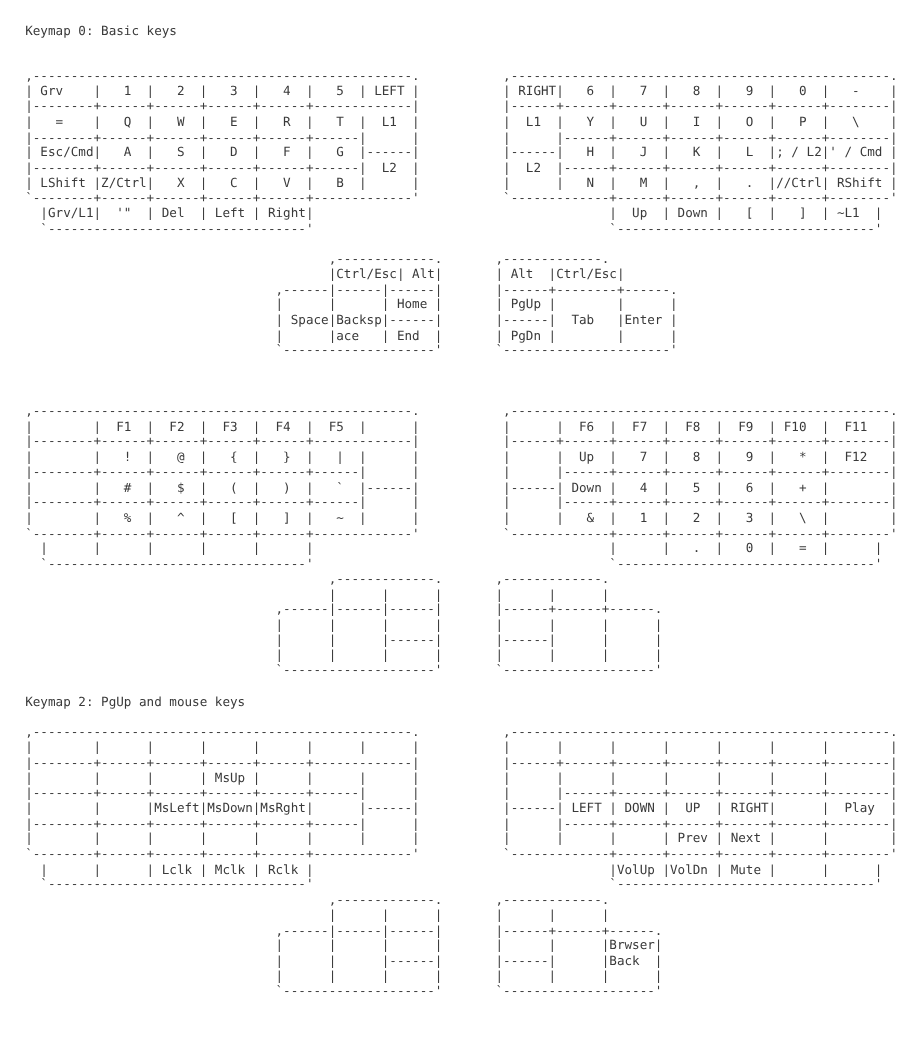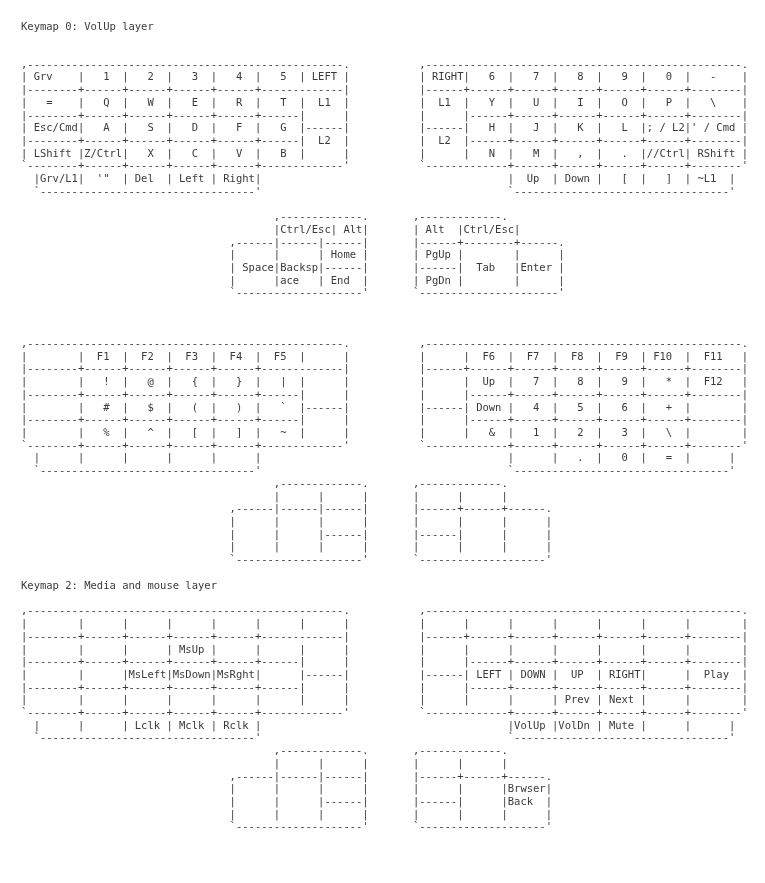--- a/index.html
+++ b/index.html
@@ -26,21 +26,21 @@
   .sec-1 pre.art { margin-bottom: 13px; }
   .sec-2 .title { margin: 0 0 13px 0; }
   .sec-2 pre.art { margin-bottom: 0; }
 </style>
 </head>
 <body style="background: rgb(255, 255, 255);">
 
 <div class="doc" style="color: rgb(58, 58, 58);">
 
   <section class="sec sec-0">
-    <div class="title">Keymap 0: VolUp layer</div>
+    <div class="title">Keymap 0: Basic keys</div>
     <pre class="art">,--------------------------------------------------.           ,--------------------------------------------------.
 | Grv    |   1  |   2  |   3  |   4  |   5  | LEFT |           | RIGHT|   6  |   7  |   8  |   9  |   0  |   -    |
 |--------+------+------+------+------+-------------|           |------+------+------+------+------+------+--------|
 |   =    |   Q  |   W  |   E  |   R  |   T  |  L1  |           |  L1  |   Y  |   U  |   I  |   O  |   P  |   \    |
 |--------+------+------+------+------+------|      |           |      |------+------+------+------+------+--------|
 | Esc/Cmd|   A  |   S  |   D  |   F  |   G  |------|           |------|   H  |   J  |   K  |   L  |; / L2|' / Cmd |
 |--------+------+------+------+------+------|  L2  |           |  L2  |------+------+------+------+------+--------|
 | LShift |Z/Ctrl|   X  |   C  |   V  |   B  |      |           |      |   N  |   M  |   ,  |   .  |//Ctrl| RShift |
 `--------+------+------+------+------+-------------'           `-------------+------+------+------+------+--------'
   |Grv/L1|  '"  | Del  | Left | Right|                                       |  Up  | Down |   [  |   ]  | ~L1  |
@@ -70,21 +70,21 @@
                                         ,-------------.       ,-------------.
                                         |      |      |       |      |      |
                                  ,------|------|------|       |------+------+------.
                                  |      |      |      |       |      |      |      |
                                  |      |      |------|       |------|      |      |
                                  |      |      |      |       |      |      |      |
                                  `--------------------'       `--------------------'</pre>
   </section>
 
   <section class="sec sec-2">
-    <div class="title">Keymap 2: Media and mouse layer</div>
+    <div class="title">Keymap 2: PgUp and mouse keys</div>
     <pre class="art">,--------------------------------------------------.           ,--------------------------------------------------.
 |        |      |      |      |      |      |      |           |      |      |      |      |      |      |        |
 |--------+------+------+------+------+-------------|           |------+------+------+------+------+------+--------|
 |        |      |      | MsUp |      |      |      |           |      |      |      |      |      |      |        |
 |--------+------+------+------+------+------|      |           |      |------+------+------+------+------+--------|
 |        |      |MsLeft|MsDown|MsRght|      |------|           |------| LEFT | DOWN |  UP  | RIGHT|      |  Play  |
 |--------+------+------+------+------+------|      |           |      |------+------+------+------+------+--------|
 |        |      |      |      |      |      |      |           |      |      |      | Prev | Next |      |        |
 `--------+------+------+------+------+-------------'           `-------------+------+------+------+------+--------'
   |      |      | Lclk | Mclk | Rclk |                                       |VolUp |VolDn | Mute |      |      |

